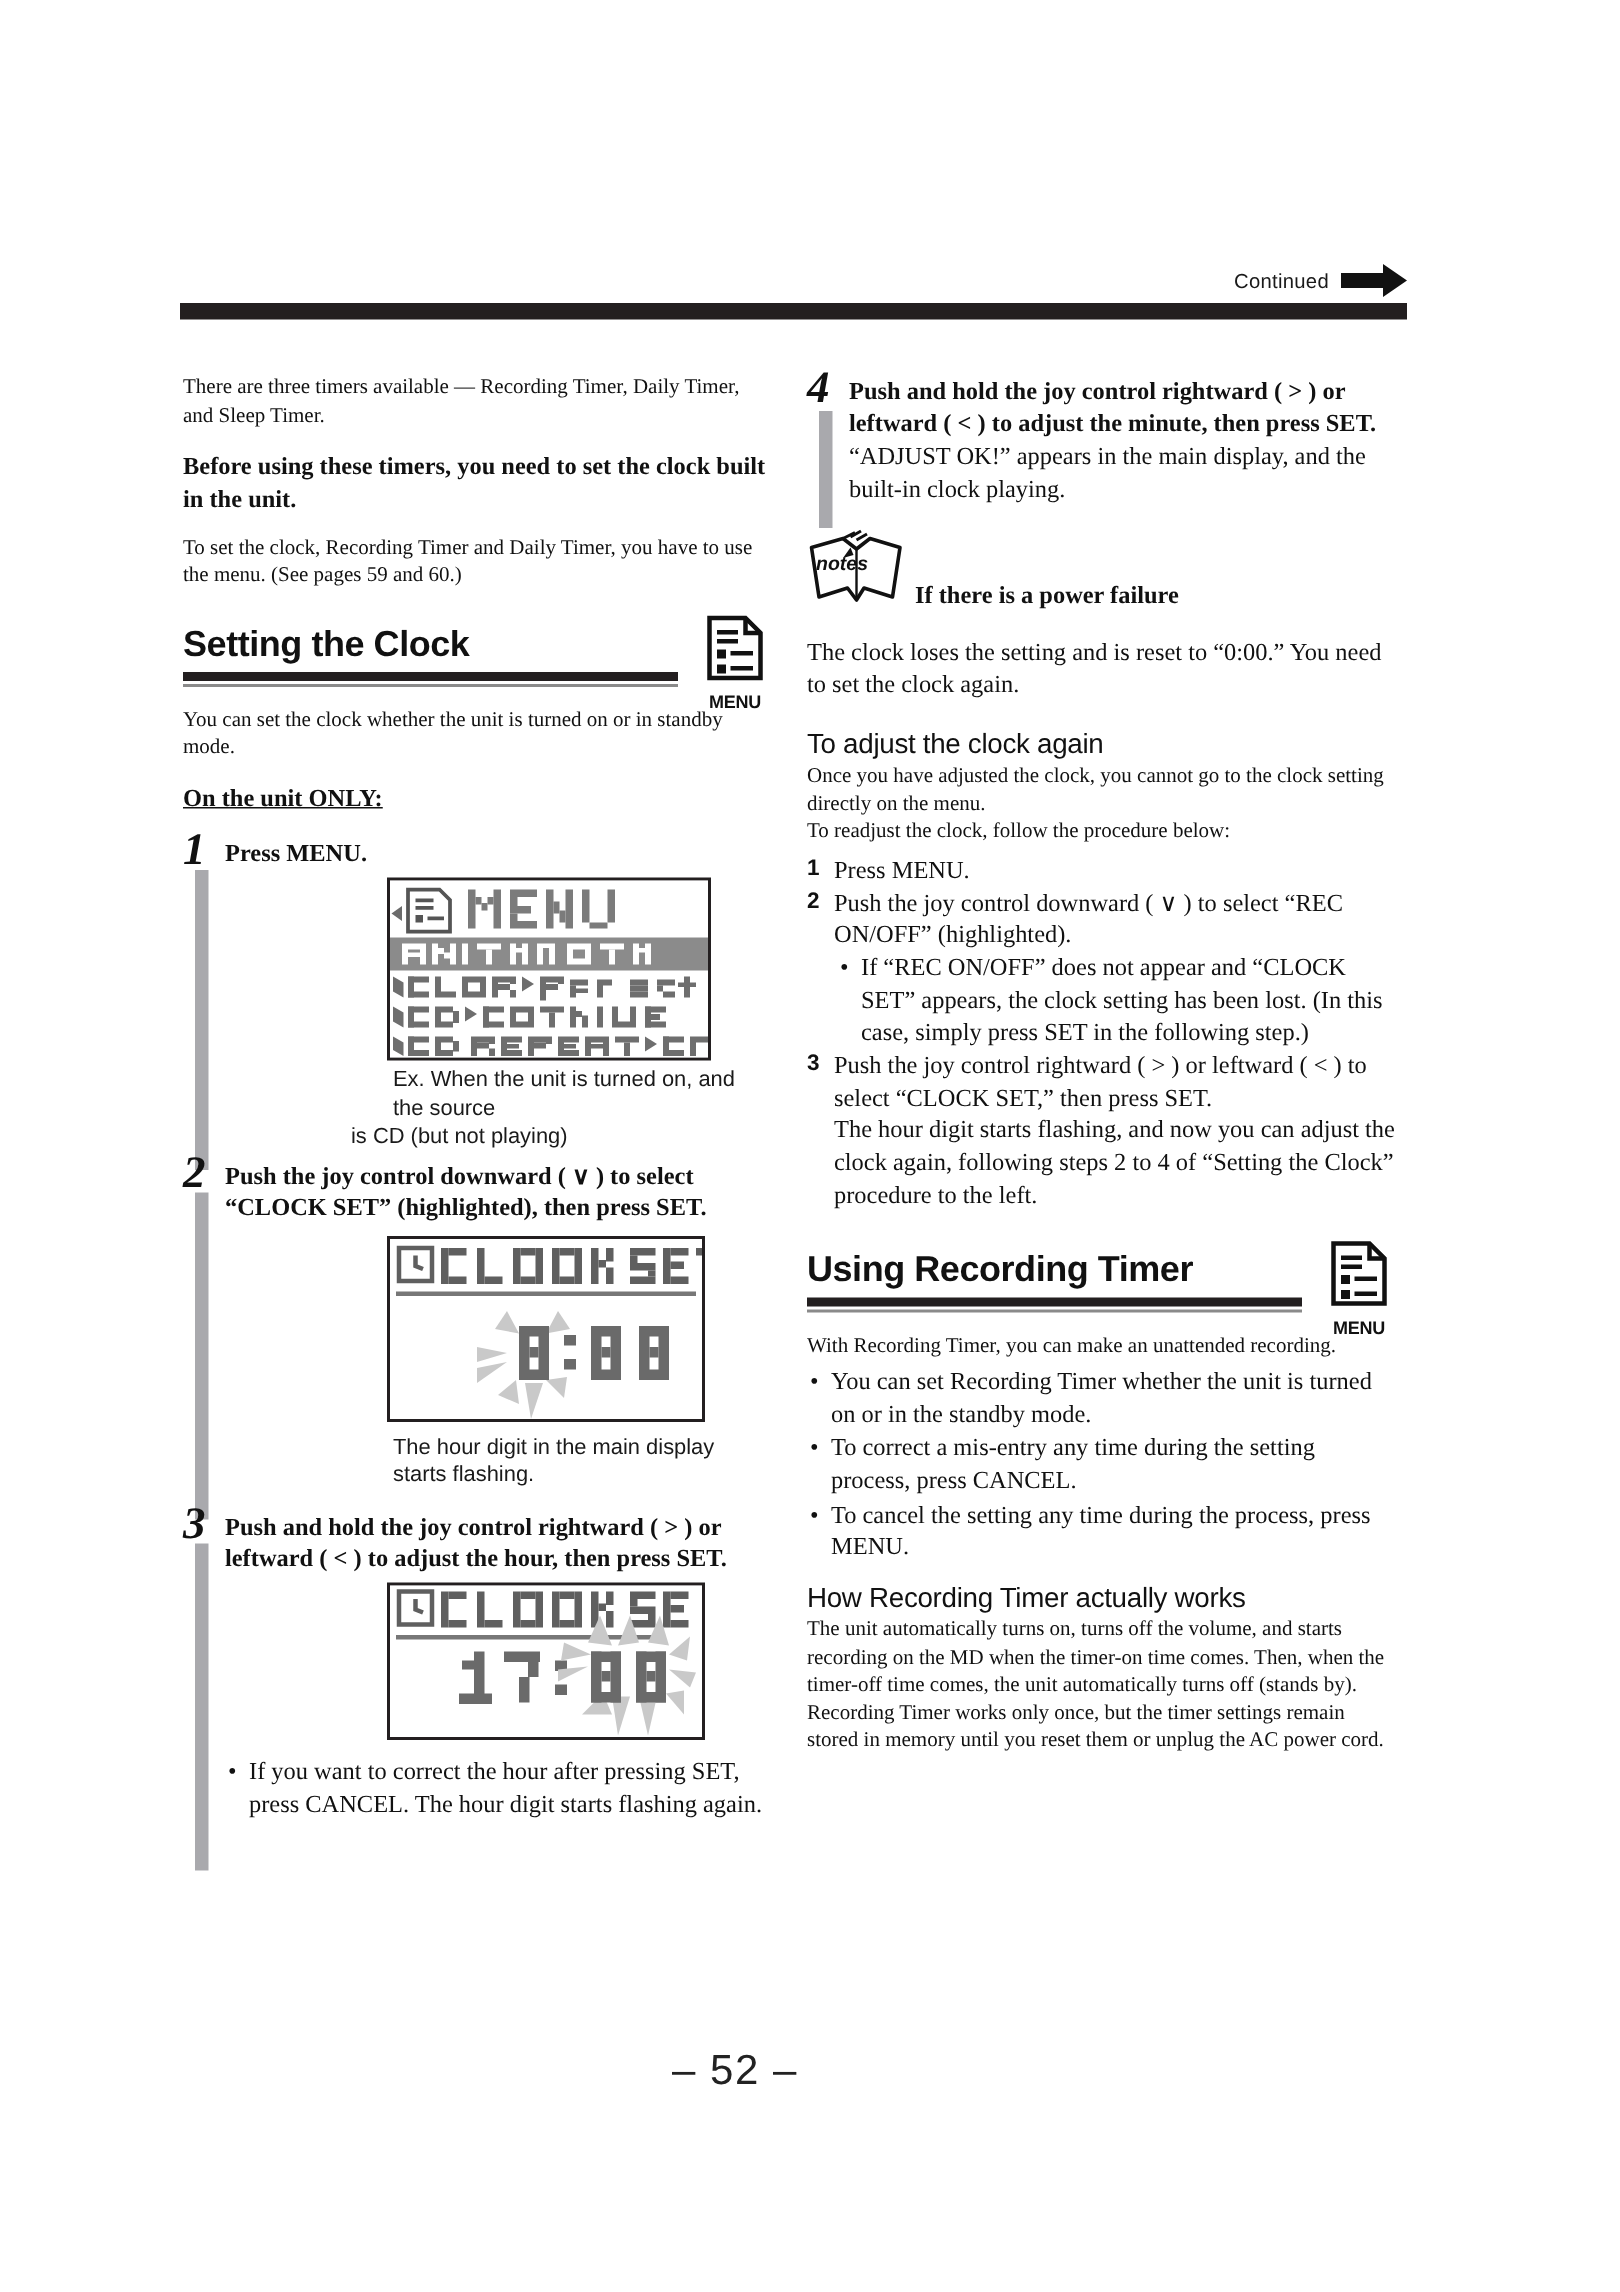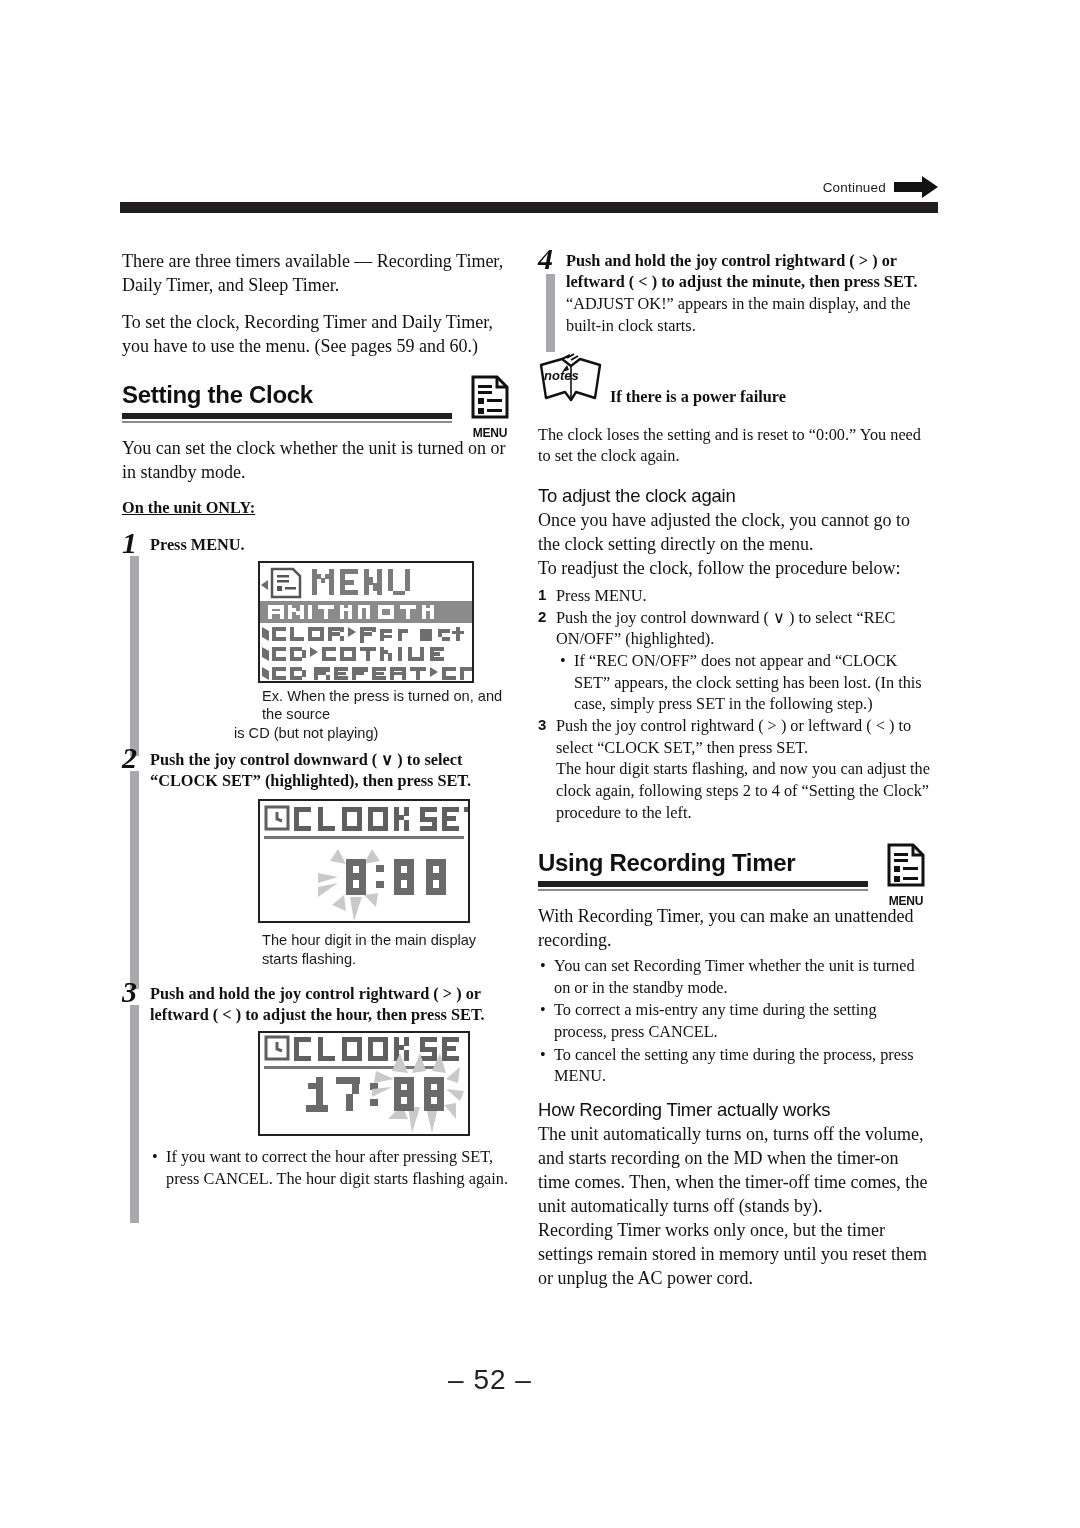--- a/index.html
+++ b/index.html
@@ -59,21 +59,21 @@
     position: absolute;
     top: 250px;
     width: 392px;
   }
   .col-left { left: 122px; }
   .col-right { left: 538px; }
 
   p { margin: 0 0 13px 0; }
 
   .body-text {
-    font-size: 18px;
+    font-size: 14px;
     line-height: 1.33;
     text-align: left;
   }
   .bold-text {
     font-weight: bold;
     font-size: 16.3px;
     line-height: 1.33;
   }
 
   
@@ -302,20 +302,21 @@
         </svg>
       </span>
     </div>
     <div class="header-rule"></div>
   </div>
 
   <div class="col col-left">
 
     <p class="body-text">There are three timers available — Recording Timer, Daily Timer, and Sleep Timer.</p>
 
+    <p class="bold-text">Before using these timers, you need to set the clock built in the unit.</p>
 
     <p class="body-text">To set the clock, Recording Timer and Daily Timer, you have to use the menu. (See pages 59 and 60.)</p>
 
     
     <div class="section-head">
       <div class="htitle">Setting the Clock</div>
       <div class="rule-thick"></div>
       <div class="rule-thin"></div>
       <div class="menu-icon-block">
         <span class="glyph">
@@ -512,21 +513,21 @@
             <path d="M170 104 L178 109 L170 114 Z"></path>
             <rect x="182" y="104" width="14" height="4"></rect>
               <rect x="182" y="104" width="4" height="13"></rect>
               <rect x="182" y="113" width="14" height="4"></rect>
             <rect x="200" y="104" width="4" height="13"></rect>
               <rect x="204" y="104" width="8" height="4"></rect>
           </g>
         </svg>
       </div>
 
-      <div class="caption cap-indent">Ex. When the press is turned on, and the source</div>
+      <div class="caption cap-indent">Ex. When the unit is turned on, and the source</div>
       <div class="caption" style="margin-left:84px;">is CD (but not playing)</div>
     </div>
 
     
     <div class="step" style="margin-top:6px;">
       <span class="step-num">2</span>
       <span class="step-bar" style="top:22px; height:218px;"></span>
       <div class="step-title">Push the joy control downward ( ∨ )  to select “CLOCK SET” (highlighted), then press SET.</div>
 
       <div class="lcd lcd-2" style="margin-top:8px;">
@@ -703,21 +704,21 @@
     </div>
 
   </div>
 
   <div class="col col-right">
 
     <div class="step">
       <span class="step-num">4</span>
       <span class="step-bar" style="top:24px; height:78px;"></span>
       <div class="step-title">Push and hold the joy control rightward ( &gt; ) or leftward ( &lt; ) to adjust the minute, then press SET.</div>
-      <div class="step-sub">“ADJUST OK!” appears in the main display, and the built-in clock starts.</div>
+      <div class="step-sub">“ADJUST OK!” appears in the main display, and the built-in clock playing.</div>
     </div>
 
     <div class="notes-block">
       <span class="notes-icon">
         <svg width="66" height="54" viewBox="0 0 66 54">
           <path d="M3 12 L24 6 L33 13 L42 6 L62 12 L57 45 L38 39 L33 47 L27 39 L8 45 Z" fill="#ffffff" stroke="#111" stroke-width="2.4" stroke-linejoin="round"></path>
           <path d="M33 13 L33 47" fill="none" stroke="#111" stroke-width="1.6"></path>
           <path d="M24 6 L32 2 M29 5 L36 1 M33 7 L40 3" stroke="#111" stroke-width="2" fill="none"></path>
           <path d="M29 12 L24 19 L31 17 Z" fill="#111"></path>
           <text x="6" y="27" font-family="Liberation Sans, sans-serif" font-size="13" font-weight="bold" font-style="italic" fill="#111">notes</text>

